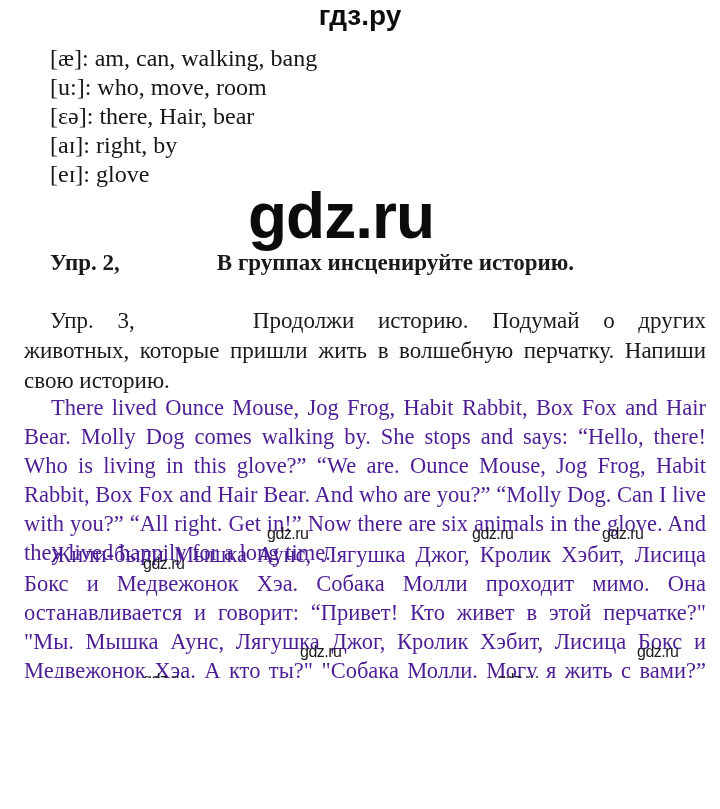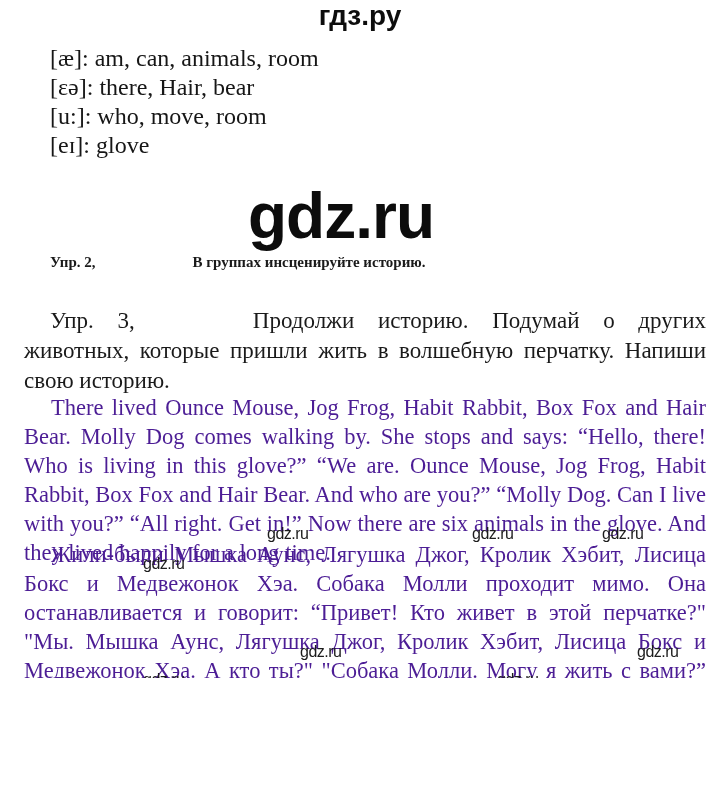--- a/index.html
+++ b/index.html
@@ -46,21 +46,21 @@
     font-weight: bold;
     font-size: 64px;
     line-height: 1;
     letter-spacing: -1px;
     color: #0c0c0c;
   }
   .exercise2 {
     position: absolute;
     top: 248px; left: 24px; width: 682px;
     font-weight: bold;
-    font-size: 15px;
+    font-size: 23px;
     line-height: 29px;
     white-space: nowrap;
   }
   .exercise2 .ex-label { display: inline-block; margin-left: 26px; }
   .exercise2 .tab-gap { display: inline-block; width: 97px; }
   .exercise3 {
     position: absolute;
     top: 306px; left: 24px; width: 682px;
     font-weight: normal;
     font-size: 23px;
@@ -98,23 +98,24 @@
   .wm-d2 { left: 497px; top: 673px; }
 </style>
 </head>
 <body>
 
 <div class="page">
 
   <div class="brand-header">гдз.ру</div>
 
   <div class="phonetics">
-    <div>[æ]: am, can, animals, room</div>
+    <div>[æ]: am, can, walking, bang</div>
+    <div>[u:]: who, move, room</div>
     <div>[ɛə]: there, Hair, bear</div>
-    <div>[u:]: who, move, room</div>
+    <div>[aɪ]: right, by</div>
     <div>[eɪ]: glove</div>
   </div>
 
   <div class="watermark-large">gdz.ru</div>
 
   <div class="exercise2"><span class="ex-label">Упр. 2,</span><span class="tab-gap"></span><span>В группах инсценируйте историю.</span></div>
 
   <div class="exercise3"><span>Упр. 3,</span><span class="tab-gap"></span><span>Продолжи историю. Подумай о других животных, которые пришли жить в волшебную перчатку. Напиши свою историю.</span></div>
 
   <div class="story story-en">There lived Ounce Mouse, Jog Frog, Habit Rabbit, Box Fox and Hair Bear. Molly Dog comes walking by. She stops and says: “Hello, there! Who is living in this glove?” “We are. Ounce Mouse, Jog Frog, Habit Rabbit, Box Fox and Hair Bear. And who are you?” “Molly Dog. Can I live with you?” “All right. Get in!” Now there are six animals in the glove. And they lived happily for a long time.</div>

